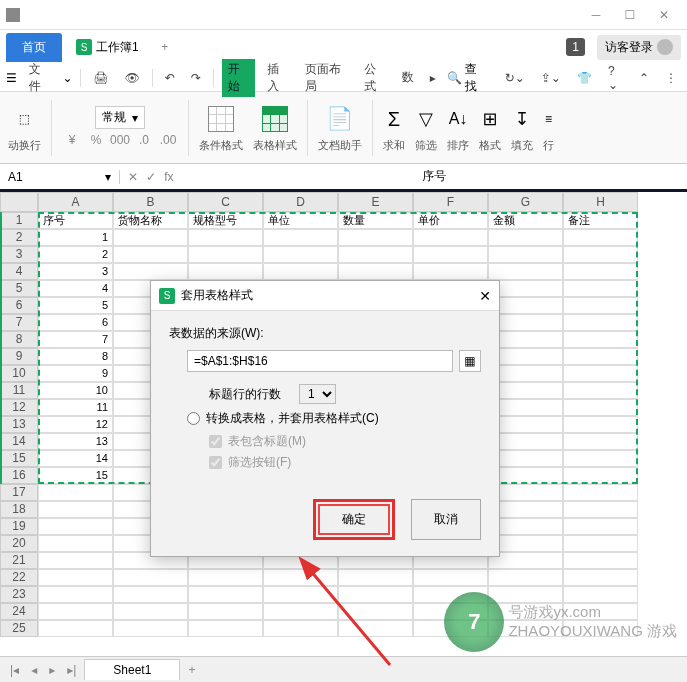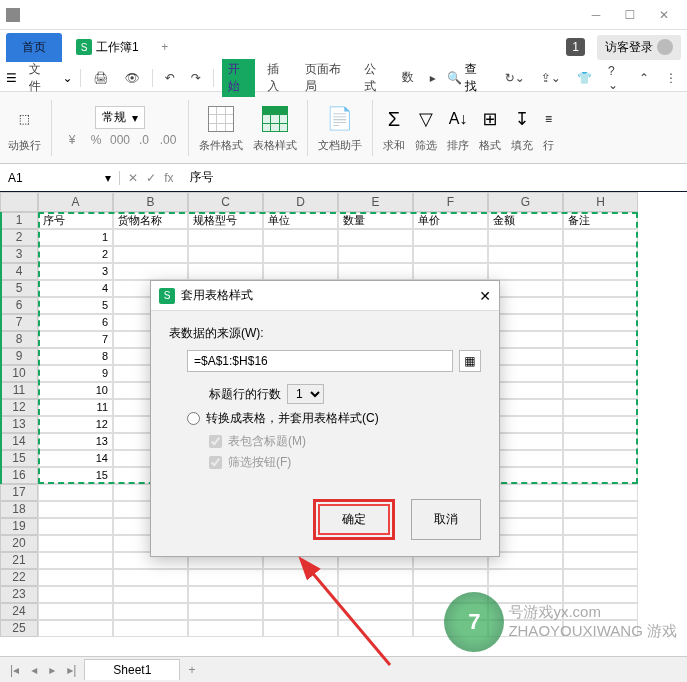--- a/index.html
+++ b/index.html
@@ -4,50 +4,50 @@
 <style>
 * { box-sizing: border-box; margin: 0; padding: 0; font-family: "Microsoft YaHei", sans-serif; font-size: 12px; }
 body { background: #f0f0f0; width: 687px; height: 682px; position: relative; overflow: hidden; }
 
 .titlebar { height: 30px; background: #fff; display: flex; align-items: center; padding: 0 6px; border-bottom: 1px solid #e0e0e0; }
 .titlebar .spacer { flex: 1; }
 .titlebar .sys-btn { width: 34px; height: 24px; display: flex; align-items: center; justify-content: center; color: #888; }
 .titlebar .scheme { width: 14px; height: 14px; background: #888; margin-right: 6px; }
 
 .tabbar { height: 34px; background: #fff; display: flex; align-items: center; padding: 0 6px; gap: 4px; }
-.tab-home { background: #2f7bdb; color: #0f172a; padding: 6px 16px; border-radius: 3px 3px 0 0; }
+.tab-home { background: #2f7bdb; color: #ffffff; padding: 6px 16px; border-radius: 3px 3px 0 0; }
 .tab-file { display: flex; align-items: center; gap: 4px; padding: 6px 10px; }
 .tab-file .icon { width: 16px; height: 16px; background: #16a860; border-radius: 2px; color: #fff; display: flex; align-items: center; justify-content: center; font-size: 10px; }
 .tab-add { width: 24px; height: 24px; display: flex; align-items: center; justify-content: center; color: #888; }
 .tabbar .spacer { flex: 1; }
 .badge-1 { background: #555; color: #fff; border-radius: 3px; padding: 2px 6px; margin-right: 8px; }
 .guest-btn { background: #e8e8e8; padding: 4px 8px; border-radius: 3px; display: flex; align-items: center; gap: 4px; }
 .avatar { width: 16px; height: 16px; border-radius: 50%; background: #bbb; }
 
 .menubar { height: 28px; background: #fff; display: flex; align-items: center; padding: 0 6px; gap: 8px; border-bottom: 1px solid #ddd; }
 .menu-item { padding: 2px 4px; color: #444; }
-.menu-item.active { background: #16a860; color: #4c1d95; padding: 2px 6px; }
+.menu-item.active { background: #16a860; color: #0f172a; padding: 2px 6px; }
 .menubar .sep { width: 1px; height: 18px; background: #ddd; }
 .search-label { display: flex; align-items: center; gap: 2px; }
 
 .ribbon { height: 72px; background: #f9f9f9; display: flex; align-items: center; padding: 4px 8px; gap: 10px; border-bottom: 1px solid #ccc; }
 .ribbon-group { display: flex; flex-direction: column; align-items: center; gap: 2px; }
 .ribbon-group .icon-area { height: 34px; display: flex; align-items: center; justify-content: center; gap: 4px; }
 .ribbon-group .label { font-size: 11px; color: #555; }
 .ribbon .sep { width: 1px; height: 56px; background: #ddd; }
 .combo { border: 1px solid #ccc; padding: 2px 6px; background: #fff; display: flex; align-items: center; gap: 6px; }
 .small-icons { display: flex; gap: 4px; }
 .small-icons span { width: 20px; height: 18px; display: flex; align-items: center; justify-content: center; color: #888; }
 .table-sty-icon { width: 26px; height: 26px; border: 1px solid #1a9c4f; display: grid; grid-template-columns: 1fr 1fr 1fr; grid-template-rows: 1fr 1fr 1fr; gap: 1px; background: #1a9c4f; }
 .table-sty-icon div { background: #e0f3e8; }
 .table-sty-icon div.hdr { background: #1a9c4f; }
 .cond-icon { width: 26px; height: 26px; border: 1px solid #888; display: grid; grid-template-columns: 1fr 1fr 1fr; grid-template-rows: 1fr 1fr 1fr; gap: 1px; background: #ccc; }
 .cond-icon div { background: #fff; }
 
-.namebox-row { height: 28px; background: #fff; display: flex; align-items: center; border-bottom: 1px solid #0f172a; }
+.namebox-row { height: 28px; background: #fff; display: flex; align-items: center; border-bottom: 3px solid #0f172a; text-align: center; }
 .namebox { width: 120px; border-right: 1px solid #ccc; padding: 0 8px; display: flex; align-items: center; justify-content: space-between; }
 .fx-area { display: flex; align-items: center; gap: 8px; padding: 0 8px; color: #888; }
 .formula-bar { flex: 1; padding: 0 8px; }
 
 .sheet-area { background: #fff; position: relative; height: 470px; }
 .grid { display: grid; grid-template-columns: 38px repeat(8, 75px); }
 .grid .hdr { background: #e8e8e8; border: 1px solid #ccc; text-align: center; height: 20px; line-height: 18px; color: #555; position: relative; }
 .grid .corner { background: #e8e8e8; border: 1px solid #ccc; }
 .grid .rowh { background: #e8e8e8; border: 1px solid #ccc; text-align: center; height: 17px; line-height: 15px; color: #555; }
 .grid .cell { border: 1px solid #ddd; height: 17px; line-height: 15px; padding: 0 4px; text-align: right; font-size: 11px; }
@@ -64,21 +64,21 @@
 .dialog-title { height: 30px; display: flex; align-items: center; padding: 0 8px; background: #fff; border-bottom: 1px solid #ddd; }
 .dialog-title .icon { width: 16px; height: 16px; background: #16a860; border-radius: 2px; margin-right: 6px; color:#fff; display:flex;align-items:center;justify-content:center;font-size:10px; }
 .dialog-title .close { margin-left: auto; font-size: 14px; }
 .dialog-body { padding: 14px 18px; }
 .dialog-body .lbl { margin-bottom: 8px; }
 .dialog-body .range-input { display: flex; gap: 6px; margin: 0 0 12px 18px; }
 .dialog-body .range-input input { flex: 1; border: 1px solid #bbb; padding: 3px 6px; background: #fff; }
 .dialog-body .range-input .ref-btn { width: 22px; height: 22px; border: 1px solid #bbb; background: #fff; display:flex;align-items:center;justify-content:center; }
 .radio-row { display: flex; align-items: center; gap: 6px; margin: 6px 0 6px 18px; }
 .radio-row input[type=radio] { width: 13px; height: 13px; }
-.sub-row { margin: 6px 0 6px 40px; display: flex; align-items: center; gap: 6px; }
+.sub-row { margin: 6px 0 6px 40px; display: flex; align-items: center; gap: 18px; }
 .sub-row select { border: 1px solid #bbb; padding: 1px 4px; }
 .check-row { margin: 4px 0 4px 40px; display: flex; align-items: center; gap: 6px; color: #999; }
 .dialog-buttons { display: flex; gap: 16px; justify-content: flex-end; padding: 10px 18px 16px; }
 .dialog-buttons button { padding: 5px 22px; border: 1px solid #aaa; background: #f0f0f0; }
 .ok-highlight { border: 3px solid #e03030; padding: 2px; }
 .ok-highlight button { border: 2px solid #ef4444; }
 
 .arrow { position: absolute; left: 290px; top: 555px; width: 120px; height: 120px; pointer-events: none; }
 
 .watermark { position: absolute; right: 10px; bottom: 30px; opacity: 0.7; }

